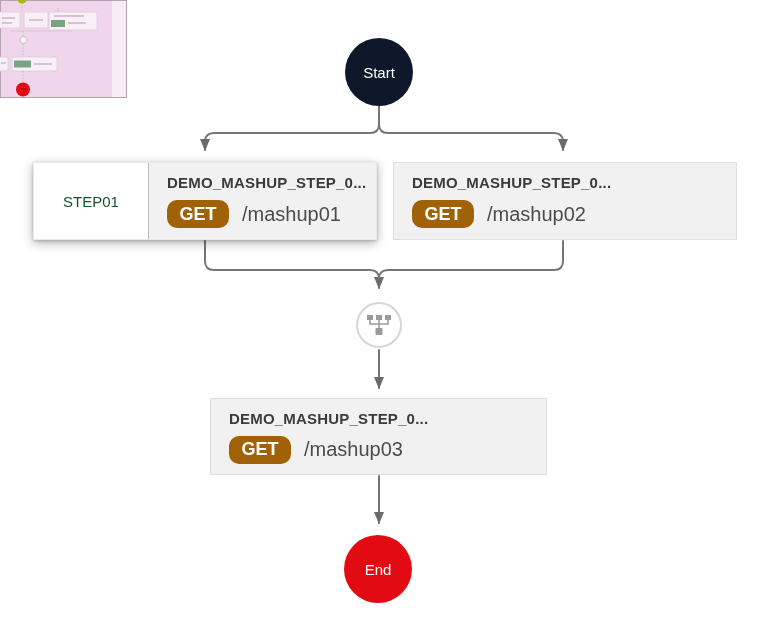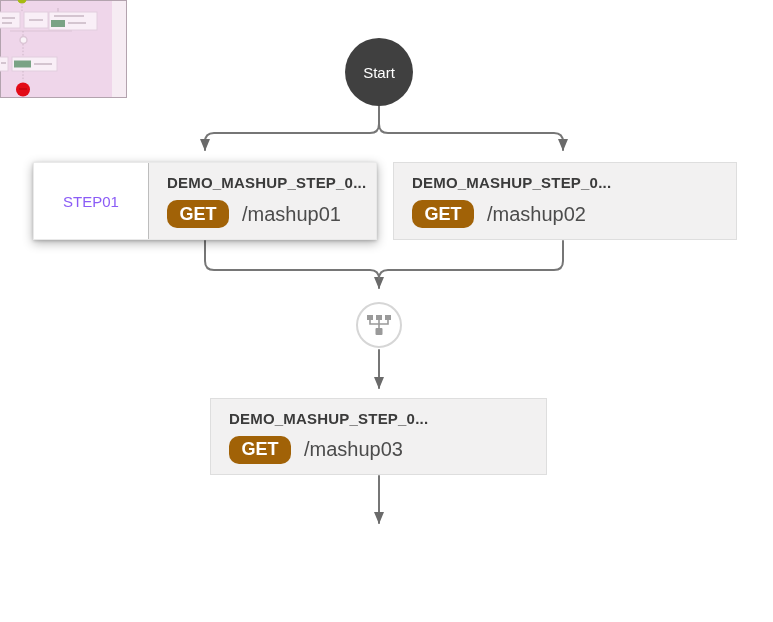--- a/index.html
+++ b/index.html
@@ -14,42 +14,42 @@
   }
   
   .wires { position: absolute; left: 0; top: 0; width: 773px; height: 622px; pointer-events: none; }
 
   
   .node-circle {
     position: absolute; width: 68px; height: 68px; border-radius: 50%;
     display: flex; align-items: center; justify-content: center;
     color: #ffffff; font-size: 15px; cursor: pointer;
   }
-  .node-start { left: 345px; top: 38px; background: #404040; }
+  .node-start { left: 345px; top: 38px; background: #0f172a; }
   .node-end   { left: 344px; top: 535px; background: #e30b13; }
 
   
   .node-join {
     position: absolute; left: 356px; top: 302px; width: 46px; height: 46px;
     border-radius: 50%; background: #ffffff; border: 2px solid #d6d6d6;
     display: flex; align-items: center; justify-content: center; cursor: pointer;
   }
 
   
   .step-box {
     position: absolute; height: 78px; background: #ffffff;
     border: 1px solid #dedede; display: flex; cursor: pointer;
   }
   .step-box.selected {
     border: 1px solid #e9e9e9;
     box-shadow: 0 3px 10px rgba(0,0,0,0.30), 0 1px 3px rgba(0,0,0,0.18);
   }
   .step-name {
     display: flex; align-items: center; justify-content: center;
-    color: #8b5cf6; font-size: 15px; background: #ffffff;
+    color: #14532d; font-size: 15px; background: #ffffff;
     border-right: 1px solid #bdbdbd; flex: 0 0 auto;
   }
   .step-body {
     flex: 1 1 auto; background: #f2f1f1;
     display: flex; flex-direction: column; justify-content: center;
     padding-left: 18px; gap: 9px;
   }
   .step-title { font-size: 15px; font-weight: bold; color: #3b3b3b; letter-spacing: 0.2px; }
   .step-request { display: flex; align-items: center; }
   .method-badge {
@@ -135,20 +135,23 @@
   <div class="step-box" style="left:210px; top:398px; width:337px; height:77px;">
     <div class="step-body">
       <div class="step-title">DEMO_MASHUP_STEP_0...</div>
       <div class="step-request">
         <div class="method-badge">GET</div>
         <div class="step-path">/mashup03</div>
       </div>
     </div>
   </div>
 
+  <div class="node-circle node-end">
+    <span>End</span>
+  </div>
 
   <div class="minimap">
     <svg width="127" height="98" viewBox="0 0 127 98">
 
       <rect x="0" y="0" width="127" height="98" fill="#f6ecf3"></rect>
       <rect x="0" y="0" width="112" height="98" fill="#efd6ea"></rect>
       <rect x="0.5" y="0.5" width="126" height="97" fill="none" stroke="#b3a3ae" stroke-width="1"></rect>
 
       <circle cx="22" cy="-1" r="4.5" fill="#a6ba13"></circle>
       <line x1="22" y1="3" x2="22" y2="12" stroke="#cdb6c7" stroke-width="1" stroke-dasharray="1.5,1.8"></line>

